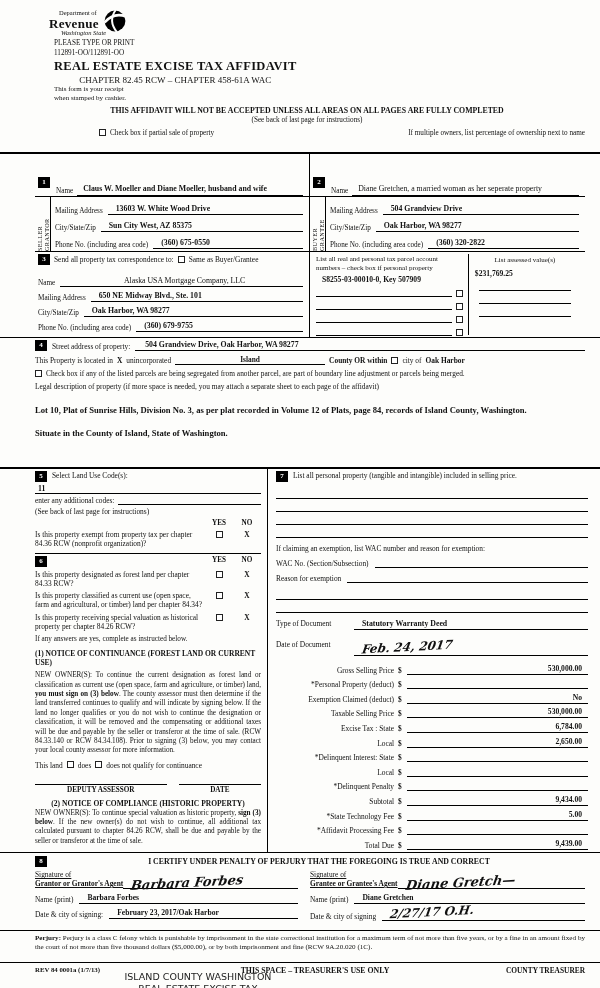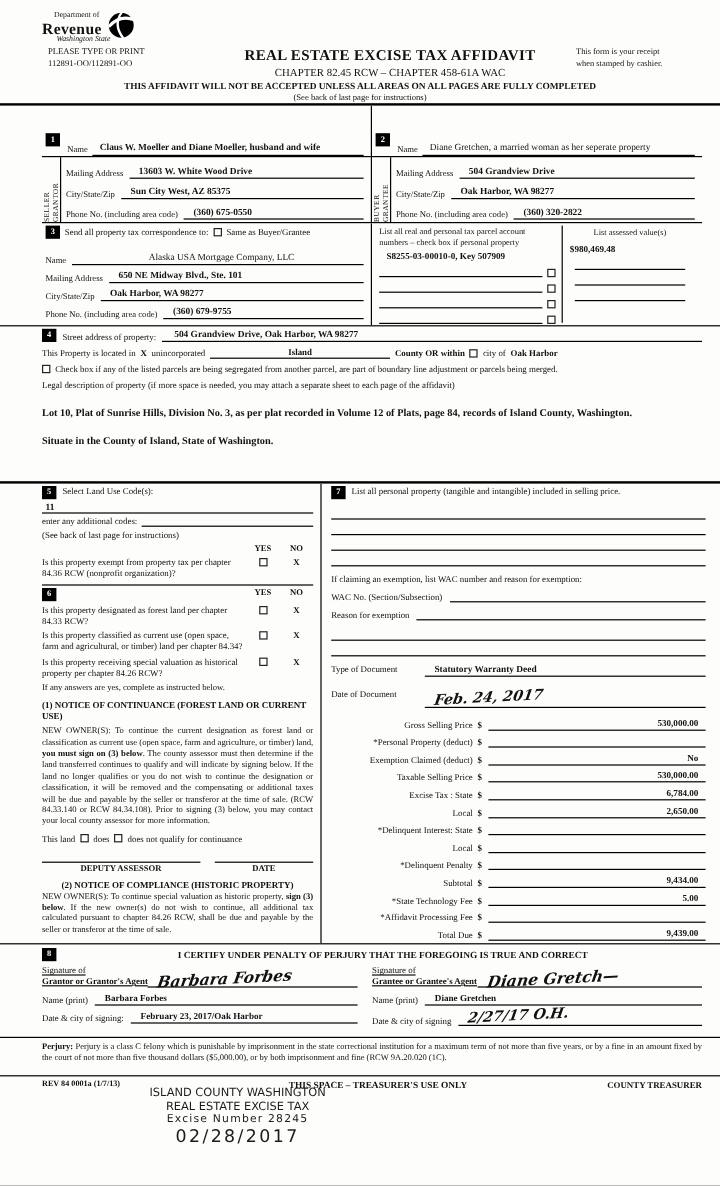--- a/index.html
+++ b/index.html
@@ -8,28 +8,28 @@
     width:600px; height:988px; margin:0 auto; background:#fdfdfb; color:#111;
     font-family:"Liberation Serif", serif; font-size:7.4px; position:relative; overflow:hidden;
   }
   .px { padding-left:35px; padding-right:15px; }
   b, .bold { font-weight:bold; }
   .cb { display:inline-block; width:7px; height:7px; border:1px solid #222; background:#fff; vertical-align:-1px; flex:none; }
   .ul { border-bottom:1px solid #000; }
   .numbox { display:inline-block; width:12px; height:11px; background:#000; color:#fff; font-size:7px; font-weight:bold; text-align:center; line-height:11px; flex:none; }
   .grow { flex:1; }
   
-  .header { height:86px; overflow:hidden; padding-top:10px; }
+  .header { height:152px; overflow:hidden; padding-top:10px;padding-left:14px; }
   .logo { display:flex; align-items:center; margin-left:35px; width:120px; }
   .logo-text { text-align:left; line-height:1.05; }
   .logo-dept { font-size:6.5px; display:block; padding-left:10px; }
   .logo-rev { font-size:13px; font-weight:bold; display:block; letter-spacing:0.3px; }
   .logo-state { font-size:6.5px; font-style:italic; display:block; padding-left:12px; }
   .logo-mark { width:26px; height:26px; margin-left:-4px; margin-top:-6px; }
-  .title-row { display:flex; align-items:flex-start; margin-top:2px; padding:0 15px 0 40px; }
+  .title-row { display:flex; align-items:flex-start; margin-top:2px; padding:0 15px 0 40px;flex-direction:column; }
   .left-note { width:130px; font-size:7.2px; line-height:1.35; }
   .title-center { flex:1; text-align:center; }
   .main-title { font-size:12.5px; font-weight:bold; letter-spacing:0.3px; }
   .sub-title { font-size:9px; margin-top:1px; }
   .right-note { width:105px; font-size:7px; text-align:left; line-height:1.35; }
   .warning { text-align:center; font-weight:bold; font-size:7.8px; margin-top:2px; }
   .instr { text-align:center; font-size:7.2px; margin-top:1px; }
   .partial-row { display:flex; align-items:center; gap:4px; padding:0 15px 0 85px; margin-top:5px; font-size:7.2px; }
   
   .formbox { border-top:2px solid #000; }
@@ -276,21 +276,21 @@
               <span class="ul grow"></span>
               <span class="cb"></span>
             </div>
           <div class="pcrow">
               <span class="ul grow"></span>
               <span class="cb"></span>
             </div>
         </div>
         <div class="acol">
           <div class="ac-hd">List assessed value(s)</div>
-          <div class="ac-val">$980,469.48</div>
+          <div class="ac-val">$231,769.25</div>
           <div class="acline"></div>
           <div class="acline"></div>
           <div class="acline"></div>
         </div>
       </div>
     </div>
   </div>
 
   <div class="sec4">
     <div class="s4r1">

